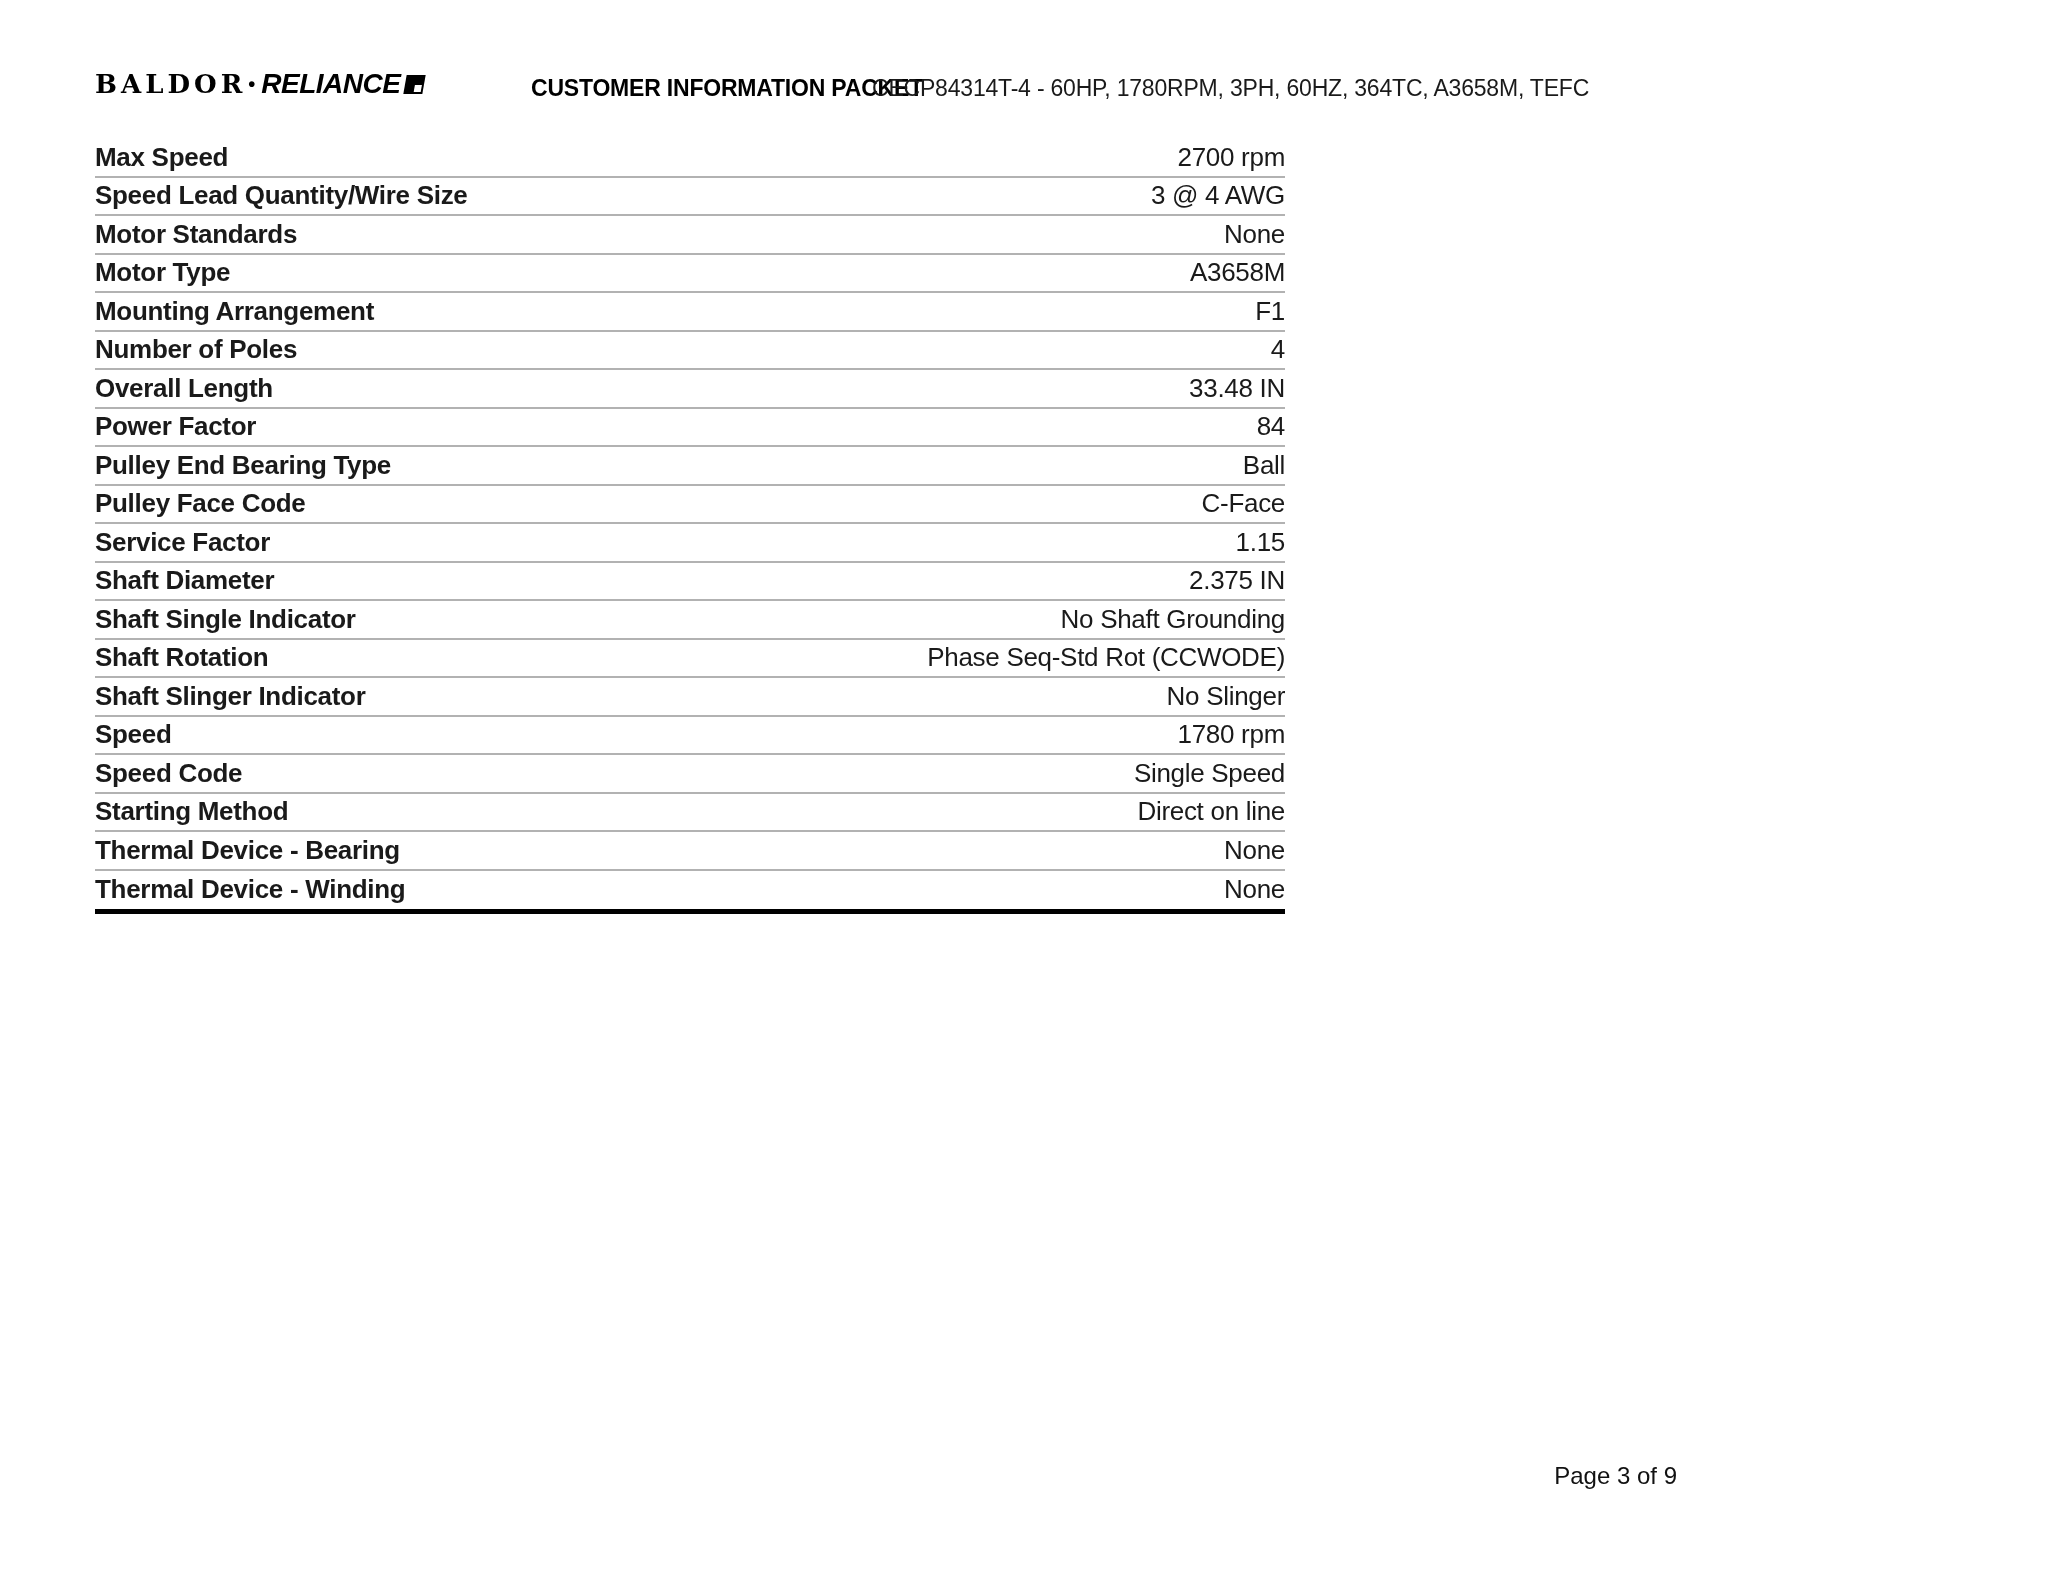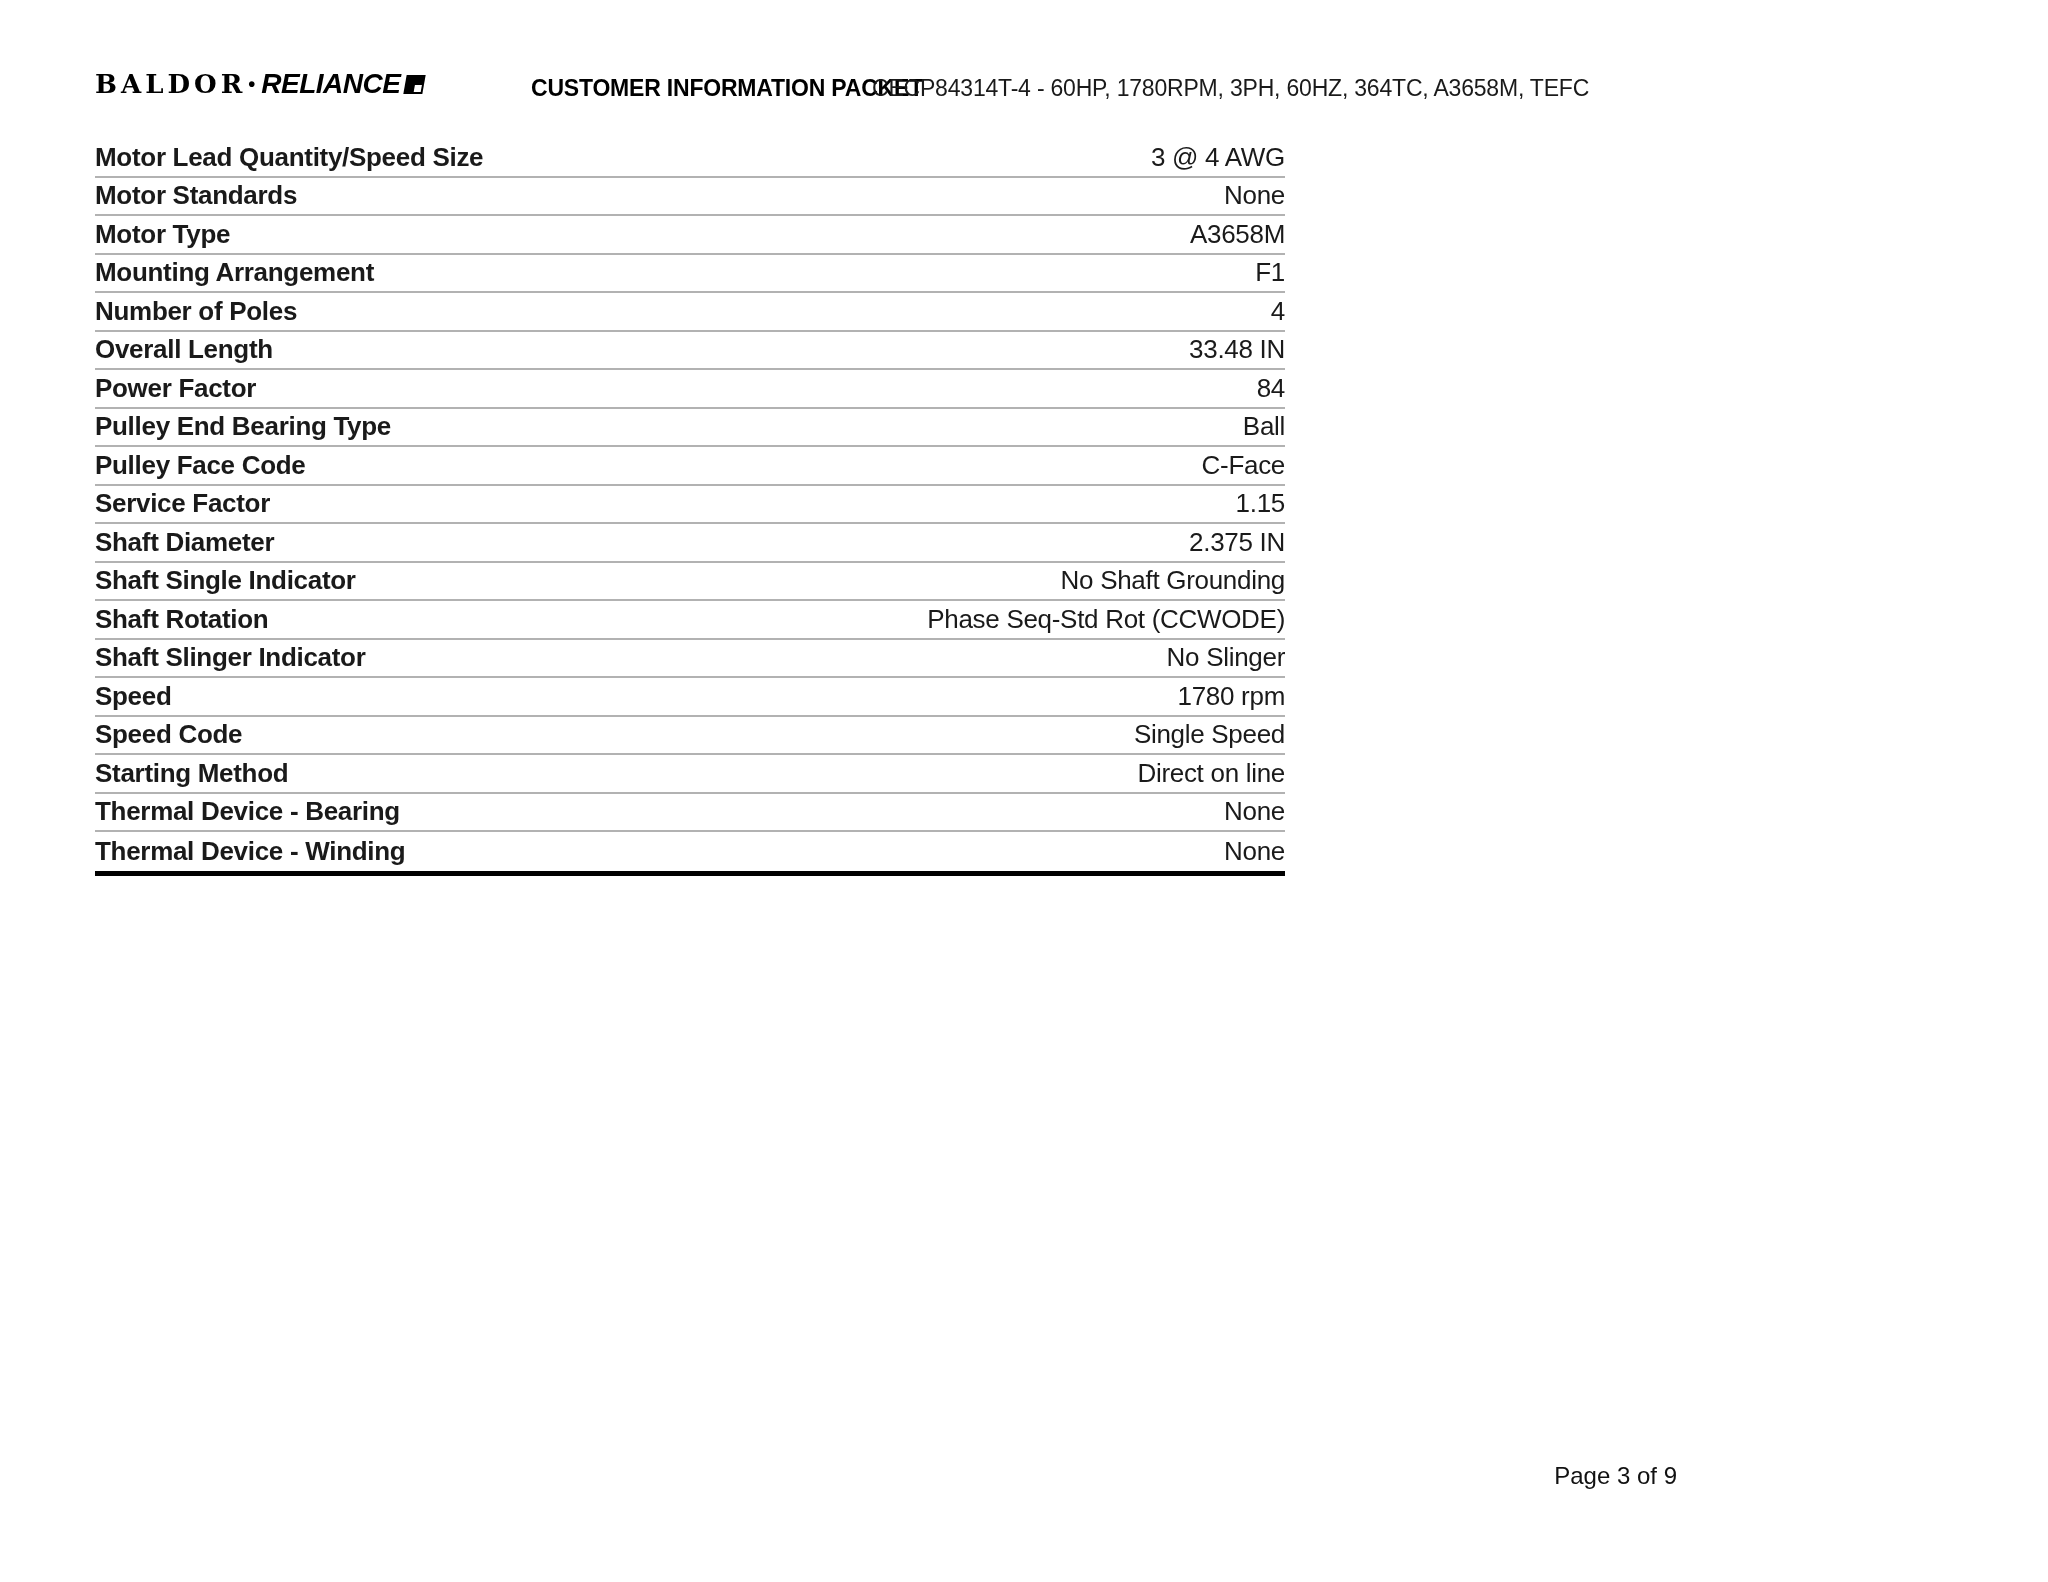--- a/index.html
+++ b/index.html
@@ -150,23 +150,27 @@
 
   <div class="header">
     <div class="logo">
       <span class="logo-baldor">BALDOR</span><span class="logo-dot">•</span><span class="logo-reliance">RELIANCE</span><span class="logo-mark"></span>
     </div>
     <div class="doc-title">CUSTOMER INFORMATION PACKET</div>
     <div class="doc-subtitle">CECP84314T-4 - 60HP, 1780RPM, 3PH, 60HZ, 364TC, A3658M, TEFC</div>
   </div>
 
   <div class="spec-table">
-
-    <div class="spec-row">
-      <span class="spec-label">Motor Lead Quantity/Speed Size</span>
+    <div class="spec-row">
+      <span class="spec-label">Max Speed</span>
+      <span class="spec-value">2700 rpm</span>
+    </div>
+
+    <div class="spec-row">
+      <span class="spec-label">Speed Lead Quantity/Wire Size</span>
       <span class="spec-value">3 @ 4 AWG</span>
     </div>
 
     <div class="spec-row">
       <span class="spec-label">Motor Standards</span>
       <span class="spec-value">None</span>
     </div>
 
     <div class="spec-row">
       <span class="spec-label">Motor Type</span>

